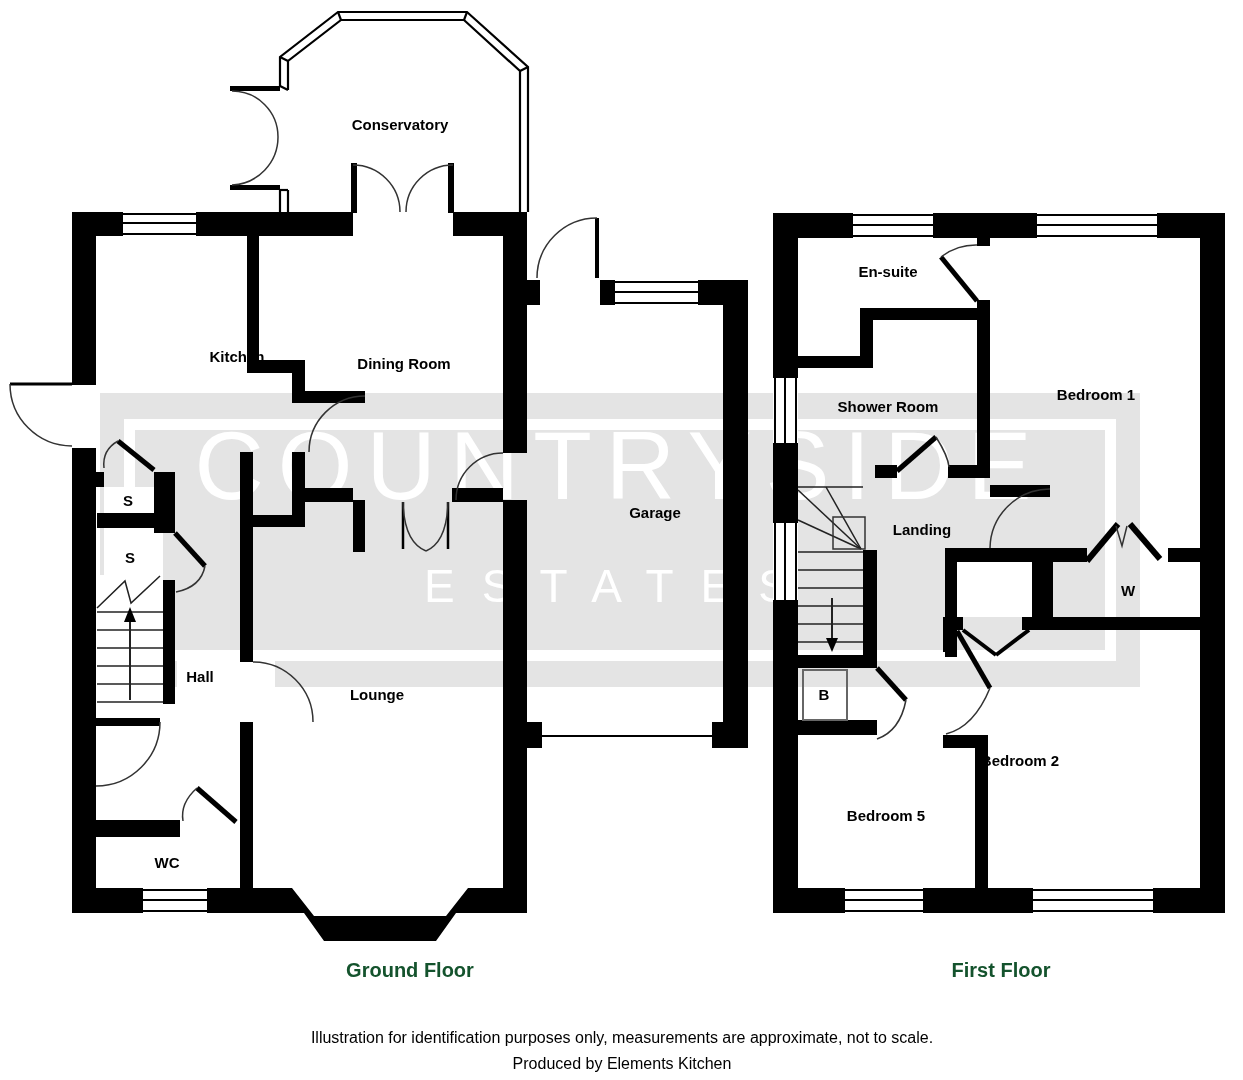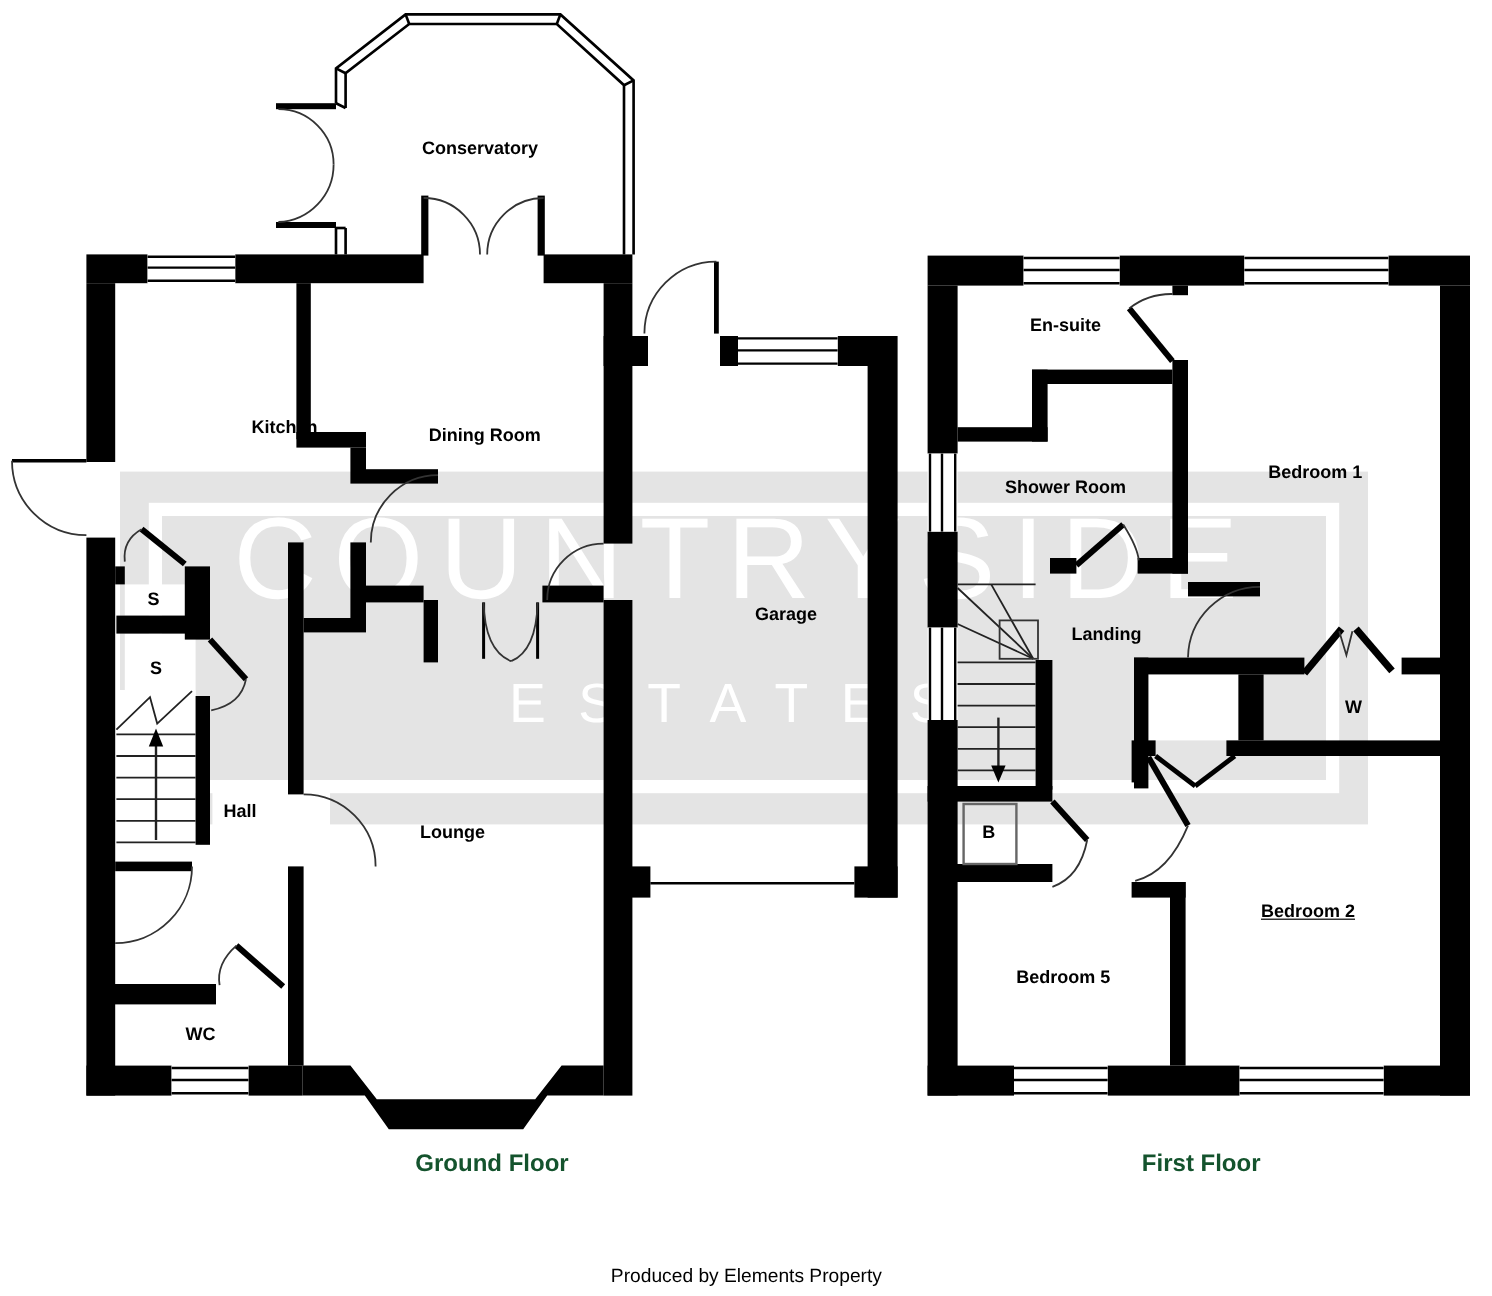--- a/index.html
+++ b/index.html
@@ -304,20 +304,21 @@
   <div class="room-label" style="left:377px;top:694px;">Lounge</div>
   <div class="room-label" style="left:167px;top:862px;">WC</div>
 
   <div class="room-label" style="left:888px;top:271px;">En-suite</div>
   <div class="room-label" style="left:888px;top:406px;">Shower Room</div>
   <div class="room-label" style="left:1096px;top:394px;">Bedroom 1</div>
   <div class="room-label" style="left:922px;top:515px;margin-top:14px;">Landing</div>
   <div class="room-label" style="left:1128px;top:590px;">W</div>
   <div class="room-label" style="left:824px;top:694px;">B</div>
   <div class="room-label" style="left:886px;top:815px;">Bedroom 5</div>
-  <div class="room-label" style="left:1090px;top:760px;text-decoration:underline;">Bedroom 2</div>
+  <div class="room-label" style="left:1020px;top:760px;">Bedroom 2</div>
 
   <div class="floor-title" style="left:410px;top:970px;">Ground Floor</div>
   <div class="floor-title" style="left:1001px;top:970px;">First Floor</div>
 
-  <div class="footer-line" style="left:622px;top:1064px;">Produced by Elements Property</div>
+  <div class="footer-line" style="left:622px;top:1038px;">Illustration for identification purposes only, measurements are approximate, not to scale.</div>
+  <div class="footer-line" style="left:622px;top:1064px;">Produced by Elements Kitchen</div>
 
 </div>
 
 </body></html>

